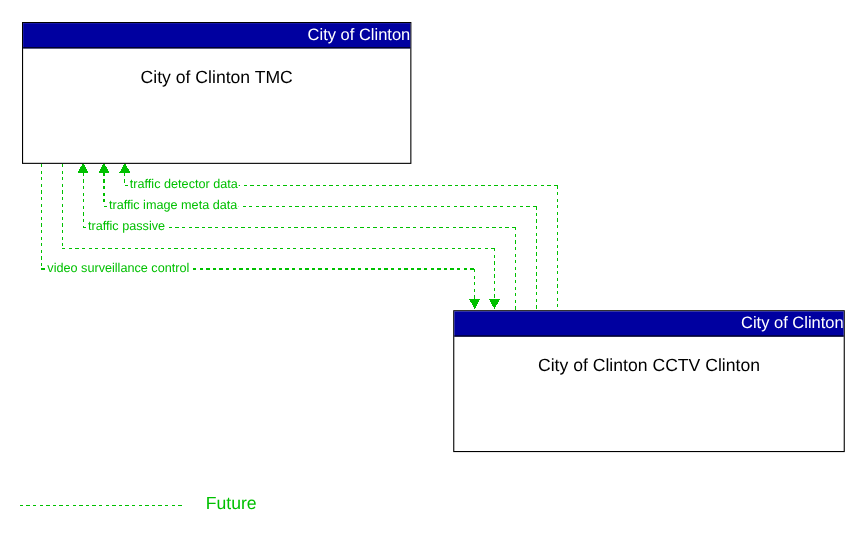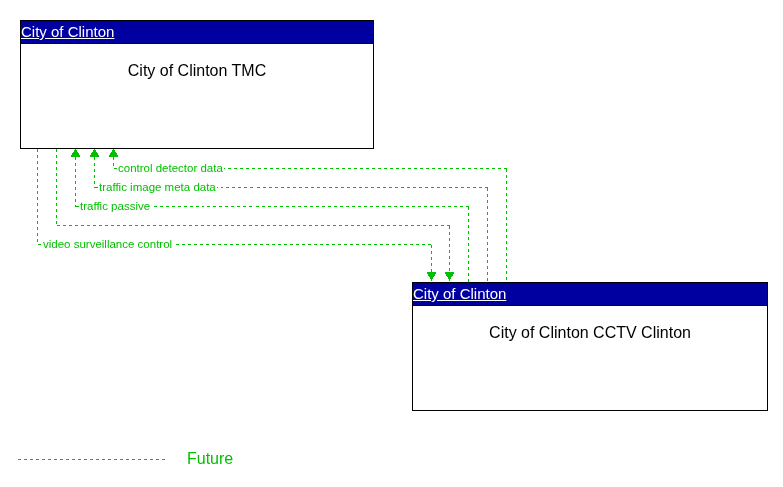--- a/index.html
+++ b/index.html
@@ -1,21 +1,21 @@
 <!DOCTYPE html>
 <html><head>
 <meta charset="utf-8">
 <style>
   html,body{margin:0;padding:0;background:#ffffff;}
   body{font-family:"Liberation Sans", sans-serif;}
   .stage{position:relative;width:783px;height:487px;background:#ffffff;overflow:hidden;}
   .lines-svg{position:absolute;left:0;top:0;width:783px;height:487px;}
   .entity-box{position:absolute;background:#ffffff;border:1px solid #000000;box-sizing:border-box;}
-  .entity-header{height:22px;line-height:22px;text-align:left;font-size:15px;
-    border-bottom:1px solid #000000;overflow:hidden;white-space:nowrap;text-decoration:underline;}
+  .entity-header{height:22px;line-height:22px;text-align:right;font-size:15px;
+    border-bottom:1px solid #000000;overflow:hidden;white-space:nowrap;}
   .entity-name{text-align:center;font-size:16px;color:#000000;padding-top:18px;white-space:nowrap;}
   .flow-label{position:absolute;font-size:11.5px;line-height:13px;background:#ffffff;
     padding:0 1px;white-space:nowrap;}
   .legend-label{position:absolute;font-size:16px;line-height:14px;white-space:nowrap;}
 </style>
 </head>
 <body>
 
 <div class="stage">
 
@@ -56,20 +56,20 @@
   <div class="entity-box" style="left:20px;top:20px;width:354px;height:129px;">
     <div class="entity-header" style="background:#0000A0;color:#FFFFFF;">City of Clinton</div>
     <div class="entity-name">City of Clinton TMC</div>
   </div>
 
   <div class="entity-box" style="left:412px;top:282px;width:356px;height:129px;">
     <div class="entity-header" style="background:#0000A0;color:#FFFFFF;">City of Clinton</div>
     <div class="entity-name">City of Clinton CCTV Clinton</div>
   </div>
 
-  <span class="flow-label" style="left:117px;top:162px;color:#00C000;">control detector data</span>
+  <span class="flow-label" style="left:117px;top:162px;color:#00C000;">traffic detector data</span>
   <span class="flow-label" style="left:98px;top:181px;color:#00C000;text-align:center;">traffic image meta data</span>
   <span class="flow-label" style="left:79px;top:200px;color:#00C000;">traffic passive</span>
   <span class="flow-label" style="left:42px;top:238px;color:#00C000;">video surveillance control</span>
 
   <span class="legend-label" style="left:187px;top:452px;color:#00C000;">Future</span>
 
 </div>
 
 </body></html>

